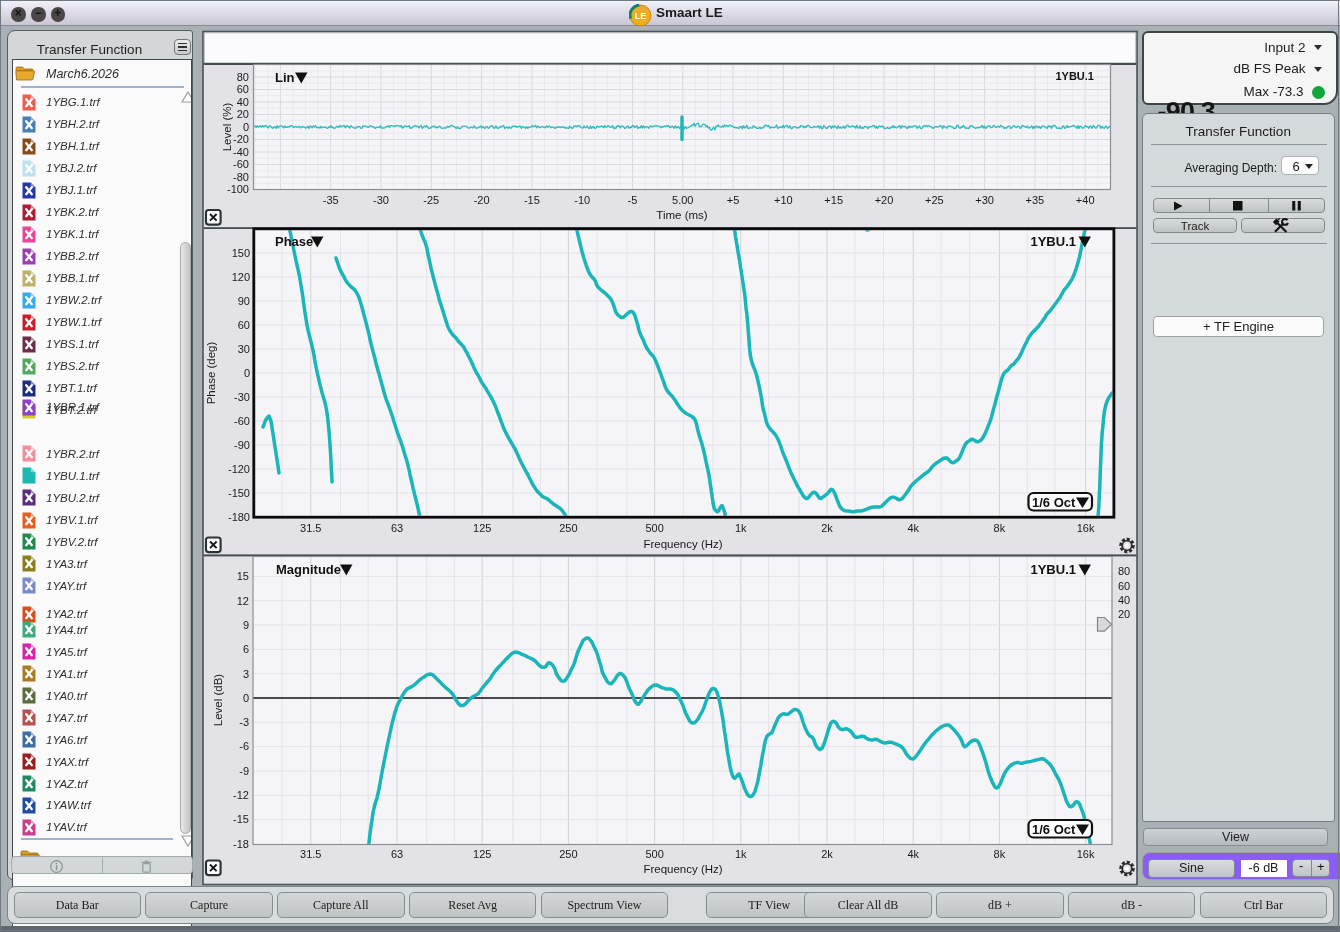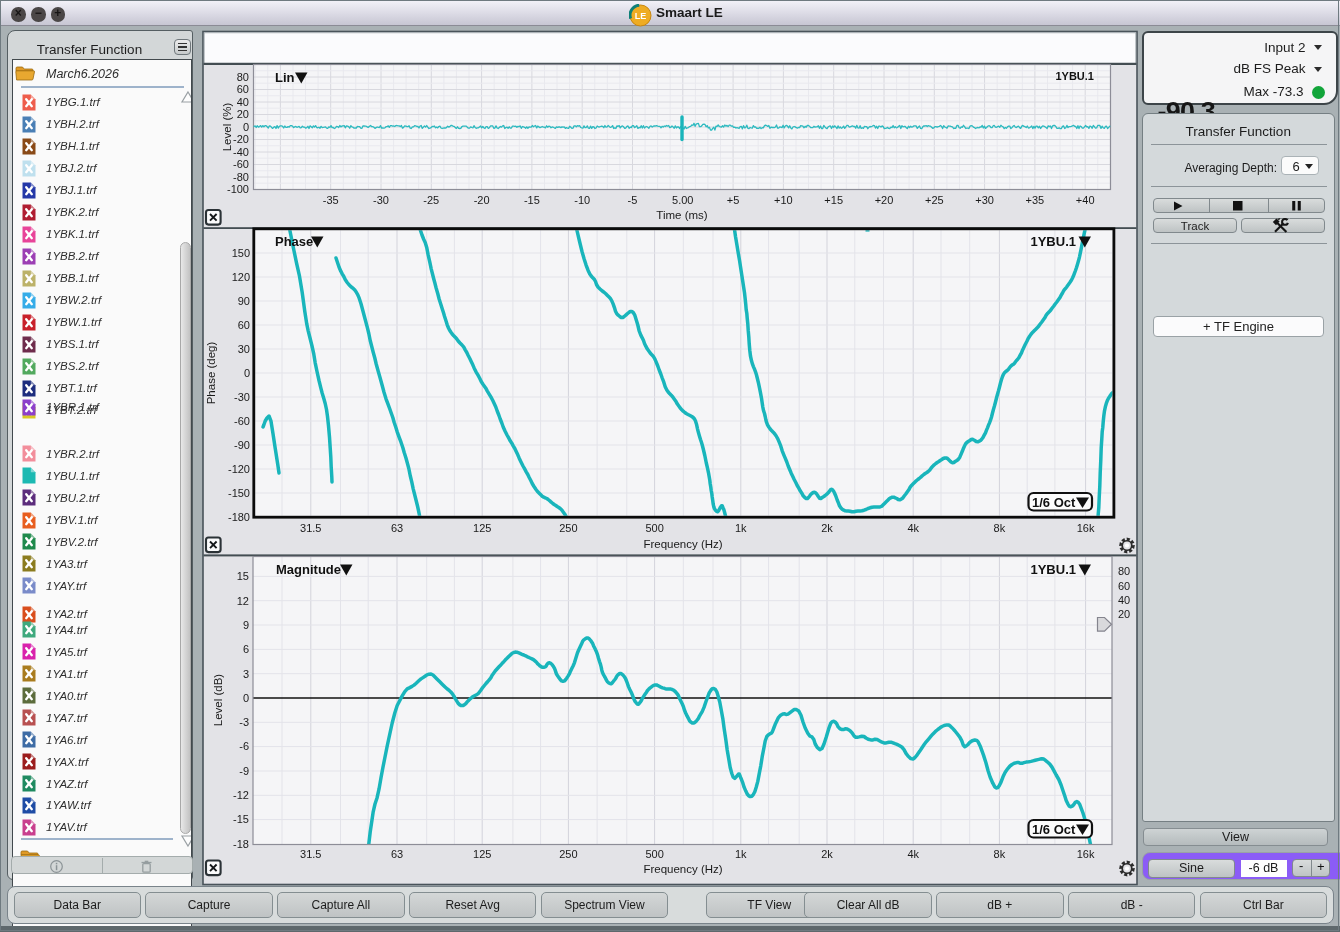--- a/index.html
+++ b/index.html
@@ -20,21 +20,21 @@
 .sbbtns .div { position:absolute; left:90px; top:1px; width:1.2px; height:14.5px; background:#a4acac; }
 .meterbox { left:1141.5px; top:30.5px; width:196px; height:74px; background:#f5f5f6; border:2px solid #3d4549; border-radius:6px 6px 14px 6px; }
 .big90 { position:absolute; left:14px; top:22px; font-size:27px; font-weight:bold; color:#161616; letter-spacing:-0.8px;margin-top:42px; }
 .mrow { position:absolute; right:30px; font-size:13.5px; color:#1c1c1c; white-space:nowrap; }
 .caret { position:absolute; right:14px; width:0; height:0; border-left:4px solid transparent; border-right:4px solid transparent; border-top:5.5px solid #2b2b2b; }
 .tfpanel { left:1142px; top:112.5px; width:192.5px; height:709px; background:#d4d9db; border:1.4px solid #757f83; border-radius:6px 6px 3px 3px; }
 .tfpanel hr { position:absolute; left:8px; width:176px; border:none; border-top:1.4px solid #8c9499; }
 .gbtn { position:absolute; background:linear-gradient(#d9dcdc,#bec3c4); border:1.2px solid #81898d; border-radius:4px; font-size:11.5px; color:#1c1c1c; text-align:center; }
 .viewbtn { left:1143px; top:827.5px; width:185px; height:18.5px; background:linear-gradient(#ced3d4,#b5bbbd); border:1.2px solid #858d91; border-radius:4px; text-align:center; font-size:12.5px; color:#1c1c1c; line-height:17px; }
 .botbox { left:1142px; top:851.5px; width:223px; height:28px; background:#8b5cf6; border:1.2px solid #9aa2a4; border-radius:8px; }
-.toolbar { left:6.5px; top:885.5px; width:1327px; height:38.5px; background:#d8dcdc; border:1.6px solid #79838a; border-radius:8px; }
+.toolbar { left:6.5px; top:885.5px; width:1327px; height:38.5px; background:#d8dcdc; border:1.6px solid #79838a; border-radius:8px;font-family:Liberation Serif, serif; }
 .tbtn { position:absolute; top:5.5px; width:127.5px; height:26px; background:linear-gradient(#d4d7d7,#bfc3c4); border:1.2px solid #848e91; border-radius:5px; text-align:center; line-height:25px; font-size:12px; color:#1c1c1c; }
 .botstrip { left:0; top:926px; width:1340px; height:6px; background:#5e686c; }
 </style></head>
 <body>
 <div class="abs titlebar"></div>
 <div class="tl" style="left:11px">×</div>
 <div class="tl" style="left:31px">−</div>
 <div class="tl" style="left:50.5px">+</div>
 <svg class="abs" style="left:629px;top:4px" width="24" height="23" viewBox="0 0 24 23">
 <circle cx="11.5" cy="11.5" r="10.5" fill="#eeac23"></circle>

